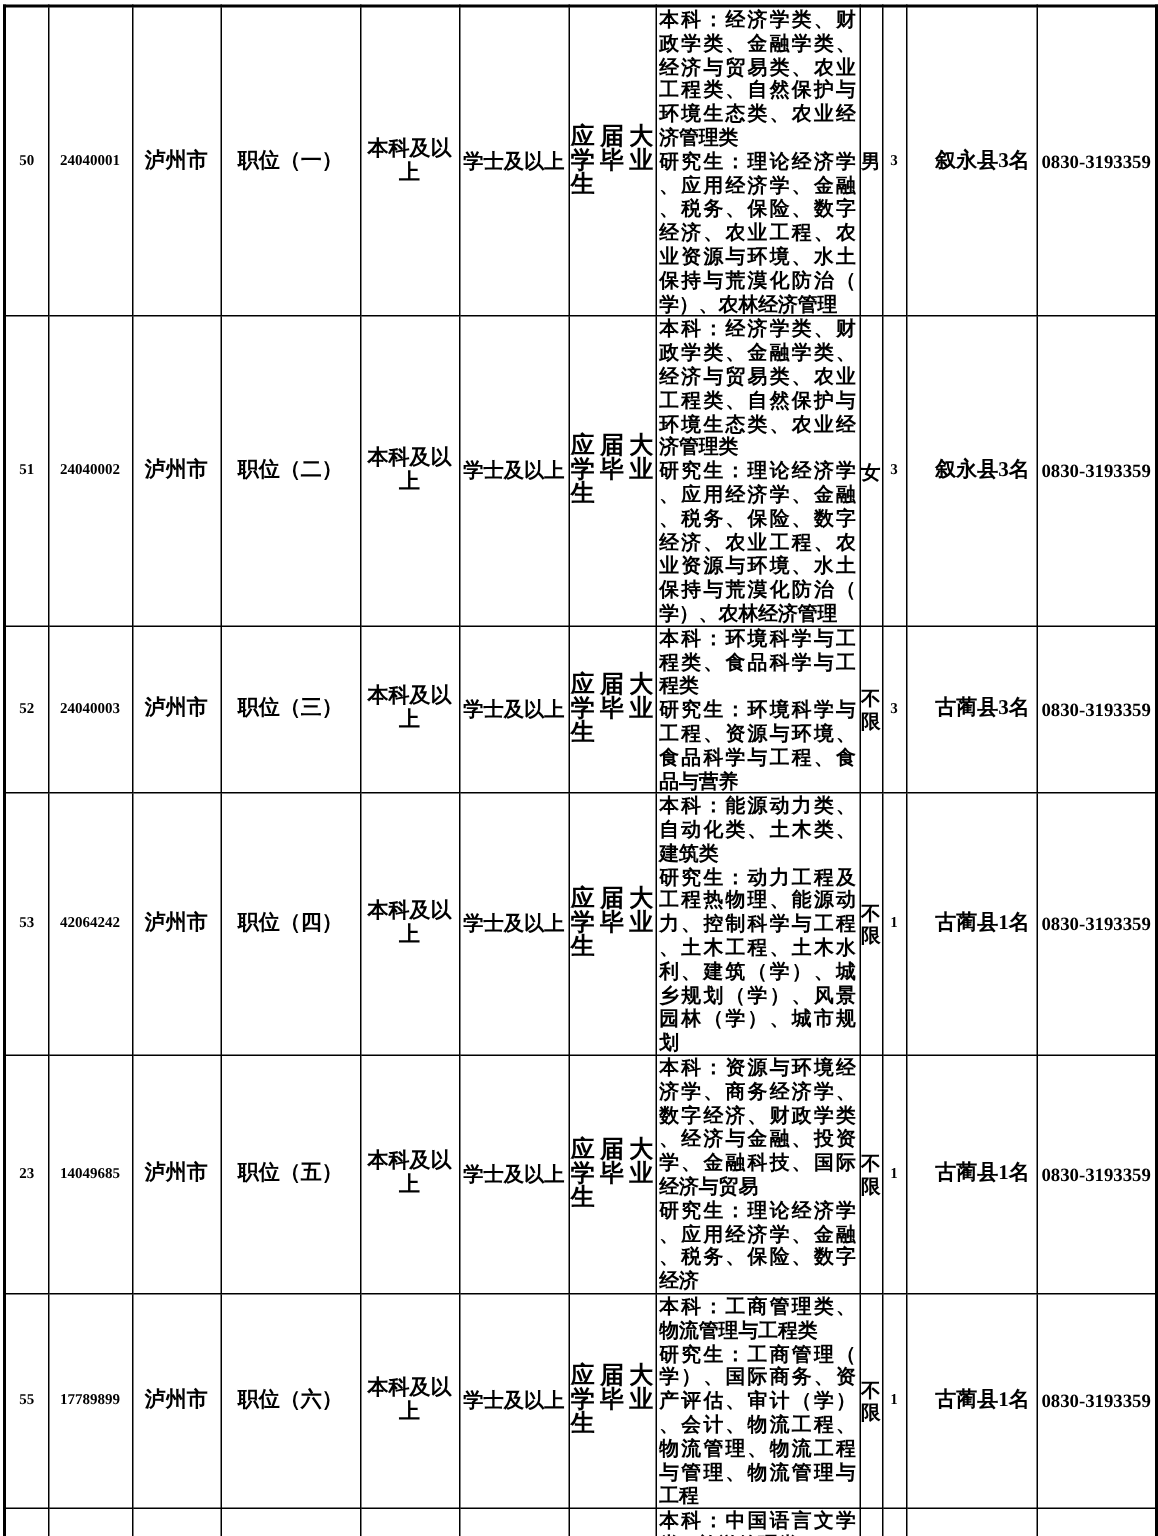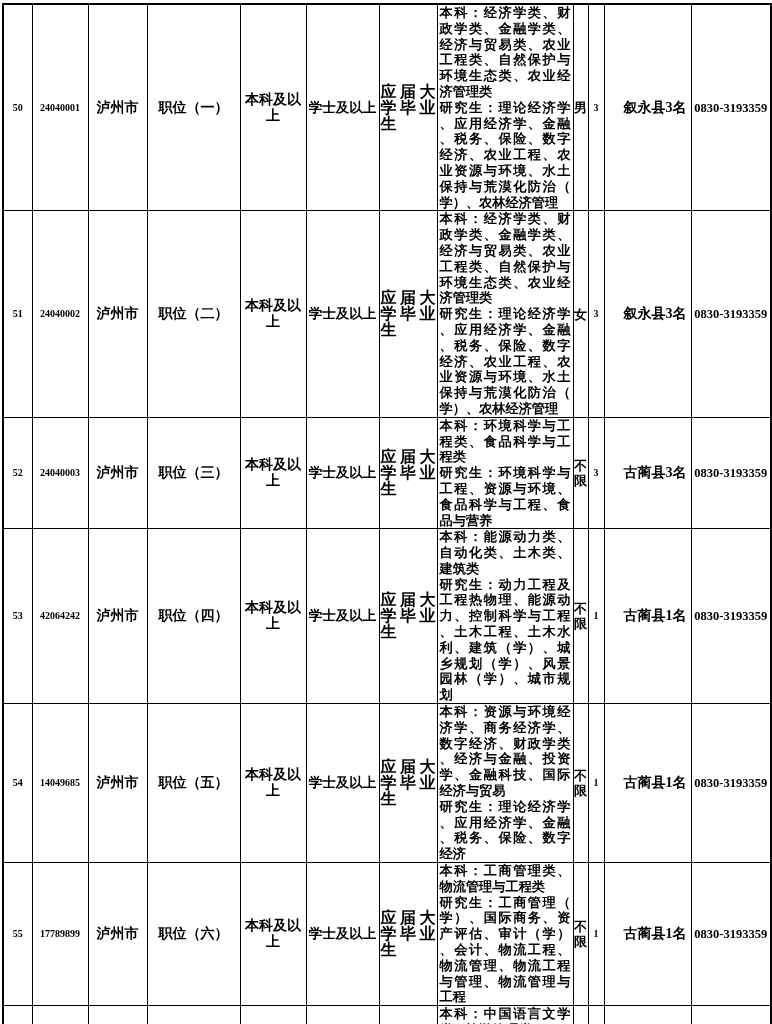--- a/index.html
+++ b/index.html
@@ -136,21 +136,21 @@
     <td class="degree">学士及以上</td>
     <td class="identity">应届大学毕业生</td>
     <td class="majors">本科：能源动力类、自动化类、土木类、建筑类
 研究生：动力工程及工程热物理、能源动力、控制科学与工程、土木工程、土木水利、建筑（学）、城乡规划（学）、风景园林（学）、城市规划</td>
     <td class="gender">不限</td>
     <td class="count">1</td>
     <td class="location">古蔺县1名</td>
     <td class="phone">0830-3193359</td>
   </tr>
       <tr>
-    <td class="num">54</td>
+    <td class="num">23</td>
     <td class="code">14049685</td>
     <td class="city">泸州市</td>
     <td class="position">职位（五）</td>
     <td class="education">本科及以上</td>
     <td class="degree">学士及以上</td>
     <td class="identity">应届大学毕业生</td>
     <td class="majors">本科：资源与环境经济学、商务经济学、数字经济、财政学类、经济与金融、投资学、金融科技、国际经济与贸易
 研究生：理论经济学、应用经济学、金融、税务、保险、数字经济</td>
     <td class="gender">不限</td>
     <td class="count">1</td>

